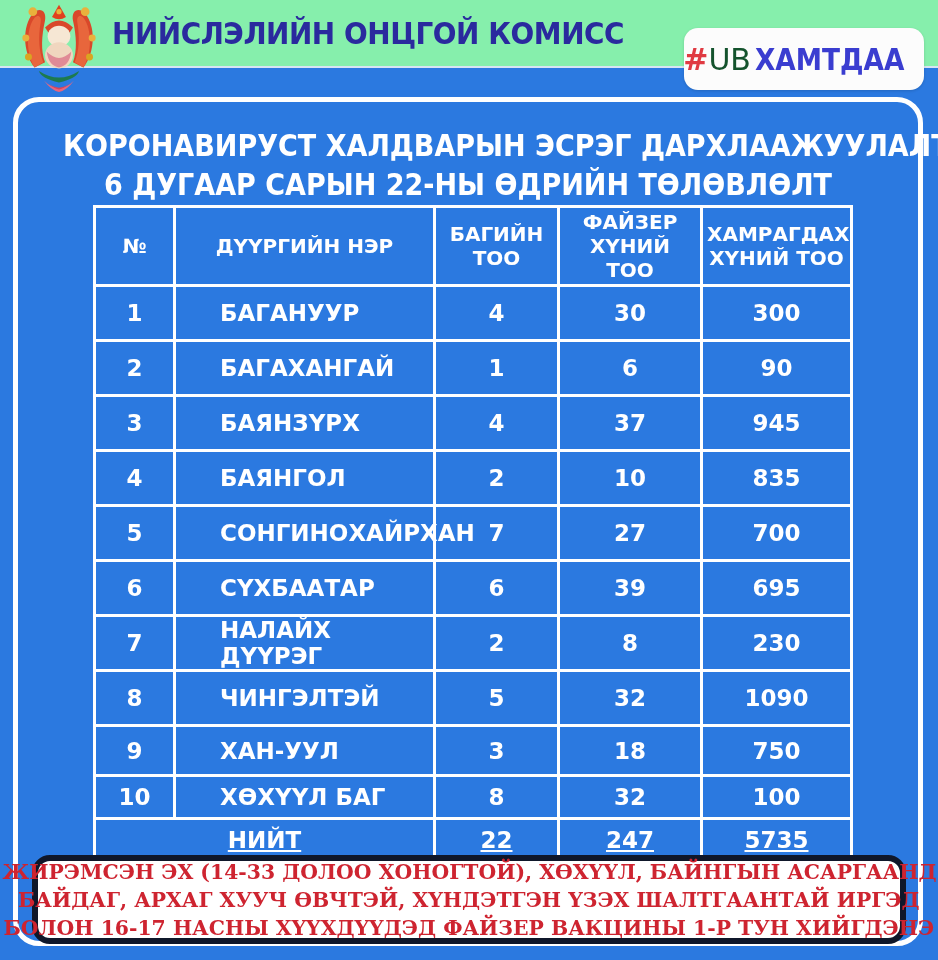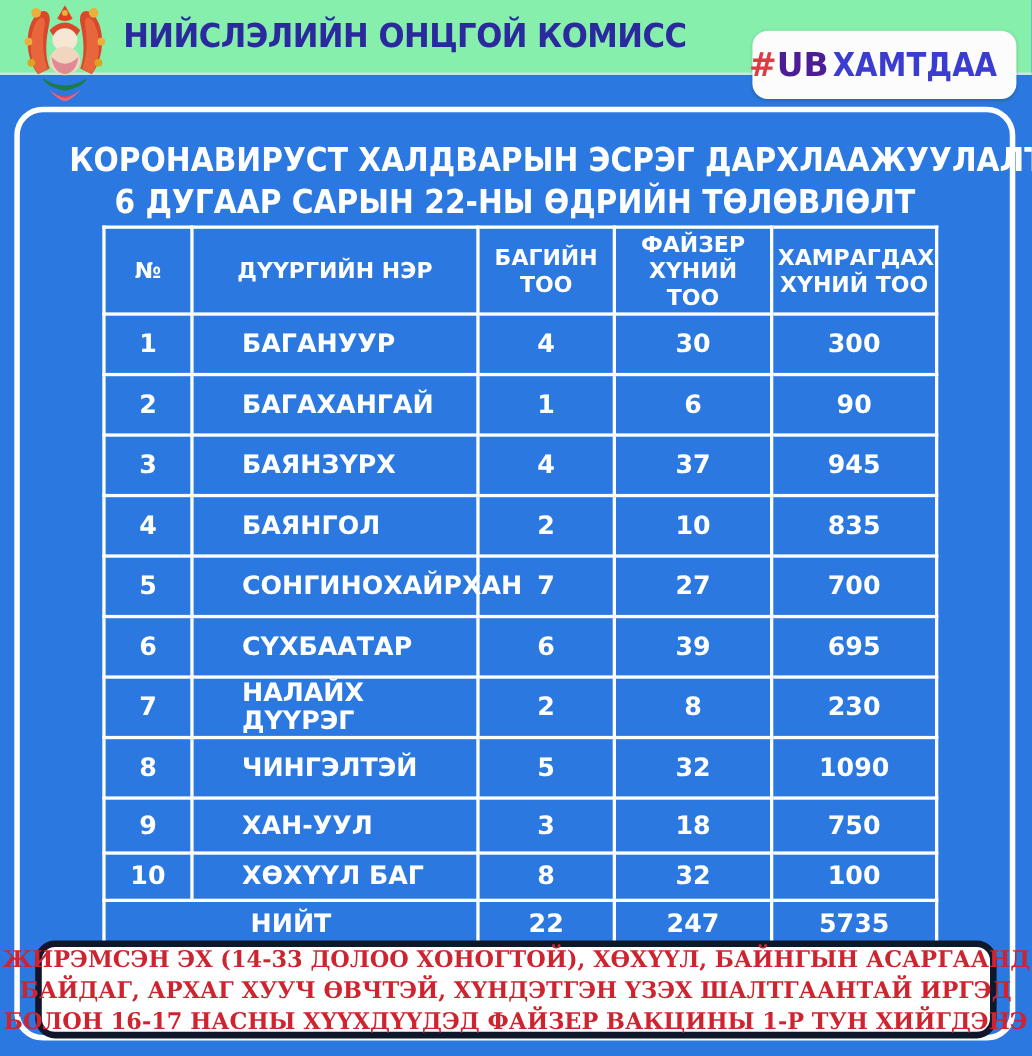--- a/index.html
+++ b/index.html
@@ -24,21 +24,21 @@
     position:absolute; left:10px; top:3px; width:98px; height:96px; z-index:5;
   }
   
   .badge {
     position:absolute; left:684px; top:28px; width:240px; height:62px; z-index:5;
     background:#fcfcfc; border-radius:14px;
     display:flex; align-items:center; justify-content:center;
     box-shadow:0 1px 3px rgba(0,0,0,0.15);
   }
   .badge .hash { color:#e03a42; font-size:30px; font-weight:700; }
-  .badge .ub   { color:#4c1d95; font-size:30px; font-weight:700; }
+  .badge .ub   { color:#14532d; font-size:30px; font-weight:400; }
   .badge .heart { width:36px; height:33px; margin:0 2px; }
   .badge .together { color:#3a3dd0; font-size:30px; font-weight:700;
     transform:scaleX(0.88); transform-origin:left center; }
   
   .panel {
     position:absolute; left:13px; top:97px; width:910px; height:849px;
     border:5px solid #ffffff; border-radius:26px;
   }
   .panel-title {
     margin-top:24px; text-align:center; color:#ffffff; font-weight:700;
@@ -54,21 +54,21 @@
     color:#ffffff; font-weight:700;
   }
   table.data-table th, table.data-table td {
     border:3px solid #ffffff; text-align:center; vertical-align:middle;
   }
   table.data-table th { font-size:20px; line-height:1.2; height:62px; padding:2px 4px; }
   table.data-table td { font-size:23px; }
   table.data-table tbody tr { height:55px; }
   table.data-table tbody tr:nth-child(9)  { height:50px; }
   table.data-table tbody tr:nth-child(10) { height:43px; }
-  table.data-table tfoot tr { height:42px; }
+  table.data-table tfoot tr { height:42px;text-decoration:underline; }
   td.name-cell { text-align:left !important; padding-left:44px; }
   
   .note-box {
     position:absolute; left:32px; top:855px; width:874px; height:89px;
     background:#ffffff; border:6px solid #0f172a; border-radius:18px;
     display:flex; flex-direction:column; justify-content:center; align-items:center;
     z-index:4;
   }
   .note-line {
     font-family:"DejaVu Serif","Liberation Serif",serif;

